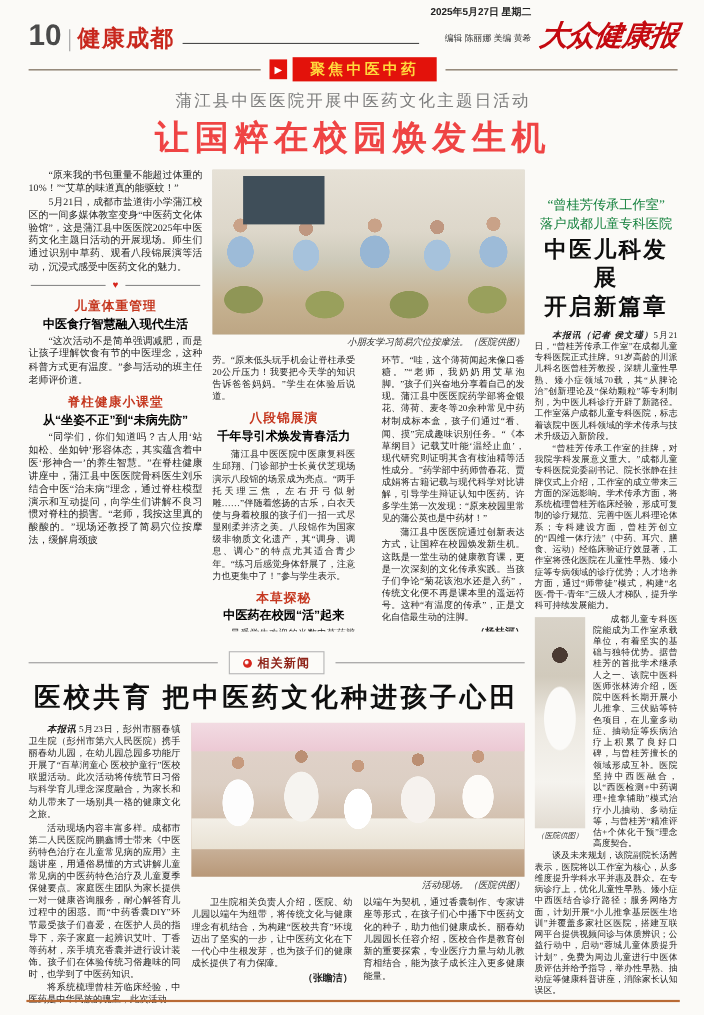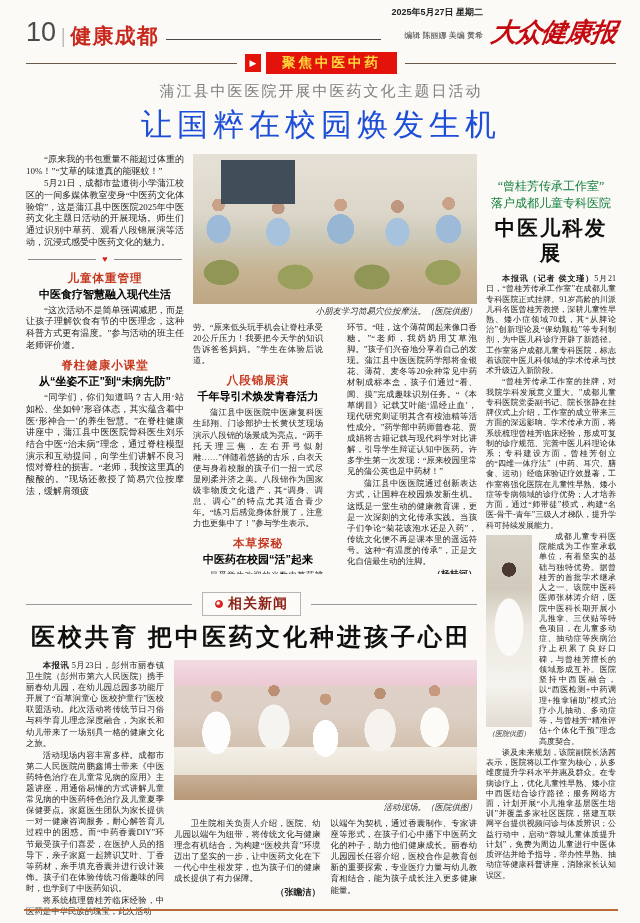--- a/index.html
+++ b/index.html
@@ -1,57 +1,57 @@
 <!DOCTYPE html>
 <html><head>
 <meta charset="utf-8">
 <style>
   html,body{margin:0;padding:0;background:#ffffff;}
   .page{width:640px;height:923px;box-sizing:border-box;background:#fbfaf7;position:relative;
         padding:8px 24px 0 26px;overflow:hidden;font-family:"Liberation Serif","DejaVu Serif",serif;color:#222;}
   
   .hdr{display:flex;align-items:flex-end;height:38px;}
-  .pagenum{font-family:"Liberation Sans",sans-serif;font-size:27px;font-weight:normal;color:#4a4a4a;line-height:1;}
+  .pagenum{font-family:"Liberation Sans",sans-serif;font-size:27px;font-weight:bold;color:#4a4a4a;line-height:1;}
   .pipe{color:#aaa;font-size:22px;margin:0 5px;line-height:1;}
   .secname{color:#c8281e;font-size:21px;font-weight:900;letter-spacing:1px;line-height:1;font-family:"Liberation Sans",sans-serif;}
   .hdr-rule{flex:1;border-bottom:1.5px solid #4a4a4a;margin:0 10px 6px 8px;}
   .dateblk{text-align:right;font-family:"Liberation Sans",sans-serif;line-height:1.4;margin-bottom:2px;white-space:nowrap;}
   .dateblk .d1{font-size:9px;font-weight:bold;color:#222;}
   .dateblk .d2{font-size:8px;color:#333;}
   .masthead{color:#c40a10;font-size:26px;font-weight:900;font-style:italic;letter-spacing:-1px;
             transform:skewX(-8deg);margin-left:8px;line-height:1;white-space:nowrap;}
   
   .banner{position:relative;height:22px;margin-top:6px;}
   .banner .line{position:absolute;left:0;right:0;top:50%;border-top:1px solid #6b5a48;}
   .banner .mid{position:absolute;left:50%;top:0;transform:translateX(-50%);display:flex;align-items:center;gap:5px;background:#fbfaf7;padding:0 8px;}
   .arrowbox{width:16px;height:18px;background:#e3120b;color:#fff;font-size:9px;display:flex;align-items:center;justify-content:center;}
   .bannerbox{background:#e3120b;color:#ffd93c;font-weight:900;font-size:13.5px;letter-spacing:3px;
              padding:2px 16px;font-family:"Liberation Sans",sans-serif;white-space:nowrap;}
   
   .kicker{text-align:center;font-size:15px;color:#7d7d7d;letter-spacing:2px;margin-top:8px;}
-  .headline{text-align:center;font-size:31px;font-weight:400;color:#1d4ed8;letter-spacing:5px;margin:3px 0 8px;}
+  .headline{text-align:center;font-size:31px;font-weight:700;color:#ef4444;letter-spacing:5px;margin:3px 0 8px;}
   
   .content{display:flex;gap:9px;}
   .left-region{width:451px;}
   .right-region{flex:1;padding-top:24px;}
   .top-part{display:flex;gap:9px;height:430px;overflow:hidden;}
   .col-left{width:158px;overflow:hidden;}
   .col-mid{flex:1;overflow:hidden;}
   
   .bt{font-size:9px;line-height:1.3;text-align:justify;color:#1e1e1e;margin:0 0 1px;text-indent:2em;}
   .bt.noind{text-indent:0;}
   .sm .bt, .bt.sm{font-size:8.4px;line-height:1.32;}
   .sec-head{color:#c5371f;font-weight:bold;font-size:11.5px;text-align:center;margin:7px 0 1px;font-family:"Liberation Sans",sans-serif;letter-spacing:1px;}
   .sec-sub{font-size:11px;font-weight:bold;text-align:center;color:#000;margin:0 0 3px;font-family:"Liberation Sans",sans-serif;}
   .ornament{display:flex;align-items:center;margin:6px 2px;}
   .ornament .l{flex:1;border-top:1px solid #8a8a8a;}
   .ornament .h{color:#d6251c;font-size:9px;margin:0 6px;line-height:1;}
   .caption{text-align:right;font-size:8.5px;font-style:italic;color:#2e2e2e;margin:2px 0 4px;}
   .byline{text-align:right;font-weight:bold;font-size:9px;}
-  .lead{font-weight:bold;}
+  .lead{font-weight:bold;font-style:italic;}
   
   .photo{border:0;background-repeat:no-repeat;}
   .photo-main{height:150px;background-color:#cfc9ba;
     background-image:
       linear-gradient(#3f4e59,#3f4e59),
       linear-gradient(#d8e6ee,#c8dce8),
       radial-gradient(9px 9px at 9% 34%, #c9a288 70%, transparent 72%),
       radial-gradient(9px 9px at 30% 36%, #bf9780 70%, transparent 72%),
       radial-gradient(9px 9px at 52% 34%, #c9a288 70%, transparent 72%),
       radial-gradient(9px 9px at 72% 35%, #bf9780 70%, transparent 72%),
@@ -98,21 +98,21 @@
   
   .ra-kicker{text-align:center;font-size:12px;color:#15803d;line-height:1.45;}
   .ra-headline{text-align:center;font-size:20.5px;font-weight:900;color:#0d0d0d;letter-spacing:2px;line-height:1.25;margin:3px 0 7px;}
   .ra-body{overflow:hidden;height:648px;}
   .ra-body .bt{font-size:8px;line-height:1.28;}
   
   .rel-divider{display:flex;align-items:center;margin:8px 0 3px;}
   .rel-divider .l{flex:1;border-top:1px solid #9a9a9a;}
   .rel-box{border:1px solid #b5b5b5;display:flex;align-items:center;gap:5px;padding:2px 12px;margin:0 10px;background:#fcfbf8;}
   .rel-dot{width:8px;height:8px;border-radius:50%;background:radial-gradient(circle at 35% 35%, #fff 0 20%, #d6251c 45%);border:1px solid #d6251c;box-sizing:border-box;background-color:#d6251c;}
-  .rel-label{color:#8e2318;font-weight:bold;font-size:14px;letter-spacing:1px;font-family:Liberation Serif, serif;}
+  .rel-label{color:#8e2318;font-weight:bold;font-size:11px;letter-spacing:1px;font-family:Liberation Serif, serif;}
   .rel-headline{text-align:center;font-size:24px;font-weight:900;letter-spacing:3px;color:#0f0f0f;margin:5px 0 7px;}
   .rel-body{display:flex;gap:10px;height:272px;overflow:hidden;}
   .rel-col1{width:138px;overflow:hidden;}
   .rel-right{flex:1;}
   .rel-cols{display:flex;gap:10px;overflow:hidden;height:110px;}
   .rel-cols .c{flex:1;}
   
   .foot-rule{position:absolute;left:24px;right:22px;bottom:12px;border-top:2px solid #b96a35;}
 </style>
 </head>
@@ -220,20 +220,21 @@
       </div>
     </div>
 
     <div class="right-region">
       <div class="ra-kicker">
         <span>“曾桂芳传承工作室”</span><br>
         <span>落户成都儿童专科医院</span>
       </div>
       <div class="ra-headline">
         <span>中医儿科发展</span><br>
+        <span>开启新篇章</span>
       </div>
       <div class="ra-body">
         <p class="bt"><b class="lead">本报讯（记者 侯文瑾）</b><span>5月21日，“曾桂芳传承工作室”在成都儿童专科医院正式挂牌。91岁高龄的川派儿科名医曾桂芳教授，深耕儿童性早熟、矮小症领域70载，其“从脾论治”创新理论及“保幼颗粒”等专利制剂，为中医儿科诊疗开辟了新路径。工作室落户成都儿童专科医院，标志着该院中医儿科领域的学术传承与技术升级迈入新阶段。</span></p>
         <p class="bt">“曾桂芳传承工作室的挂牌，对我院学科发展意义重大。”成都儿童专科医院党委副书记、院长张静在挂牌仪式上介绍，工作室的成立带来三方面的深远影响。学术传承方面，将系统梳理曾桂芳临床经验，形成可复制的诊疗规范、完善中医儿科理论体系；专科建设方面，曾桂芳创立的“四维一体疗法”（中药、耳穴、膳食、运动）经临床验证疗效显著，工作室将强化医院在儿童性早熟、矮小症等专病领域的诊疗优势；人才培养方面，通过“师带徒”模式，构建“名医-骨干-青年”三级人才梯队，提升学科可持续发展能力。</p>
         <div class="photo photo-tall"></div>
         <div class="tall-cap">（医院供图）</div>
         <p class="bt">成都儿童专科医院能成为工作室承载单位，有着坚实的基础与独特优势。据曾桂芳的首批学术继承人之一、该院中医科医师张林涛介绍，医院中医科长期开展小儿推拿、三伏贴等特色项目，在儿童多动症、抽动症等疾病治疗上积累了良好口碑，与曾桂芳擅长的领域形成互补。医院坚持中西医融合，以“西医检测+中药调理+推拿辅助”模式治疗小儿抽动、多动症等，与曾桂芳“精准评估+个体化干预”理念高度契合。</p>
         <p class="bt">谈及未来规划，该院副院长汤茜表示，医院将以工作室为核心，从多维度提升学科水平并惠及群众。在专病诊疗上，优化儿童性早熟、矮小症中西医结合诊疗路径；服务网络方面，计划开展“小儿推拿基层医生培训”并覆盖多家社区医院，搭建互联网平台提供视频问诊与体质辨识；公益行动中，启动“蓉城儿童体质提升计划”，免费为周边儿童进行中医体质评估并给予指导，举办性早熟、抽动症等健康科普讲座，消除家长认知误区。</p>
       </div>
     </div>

